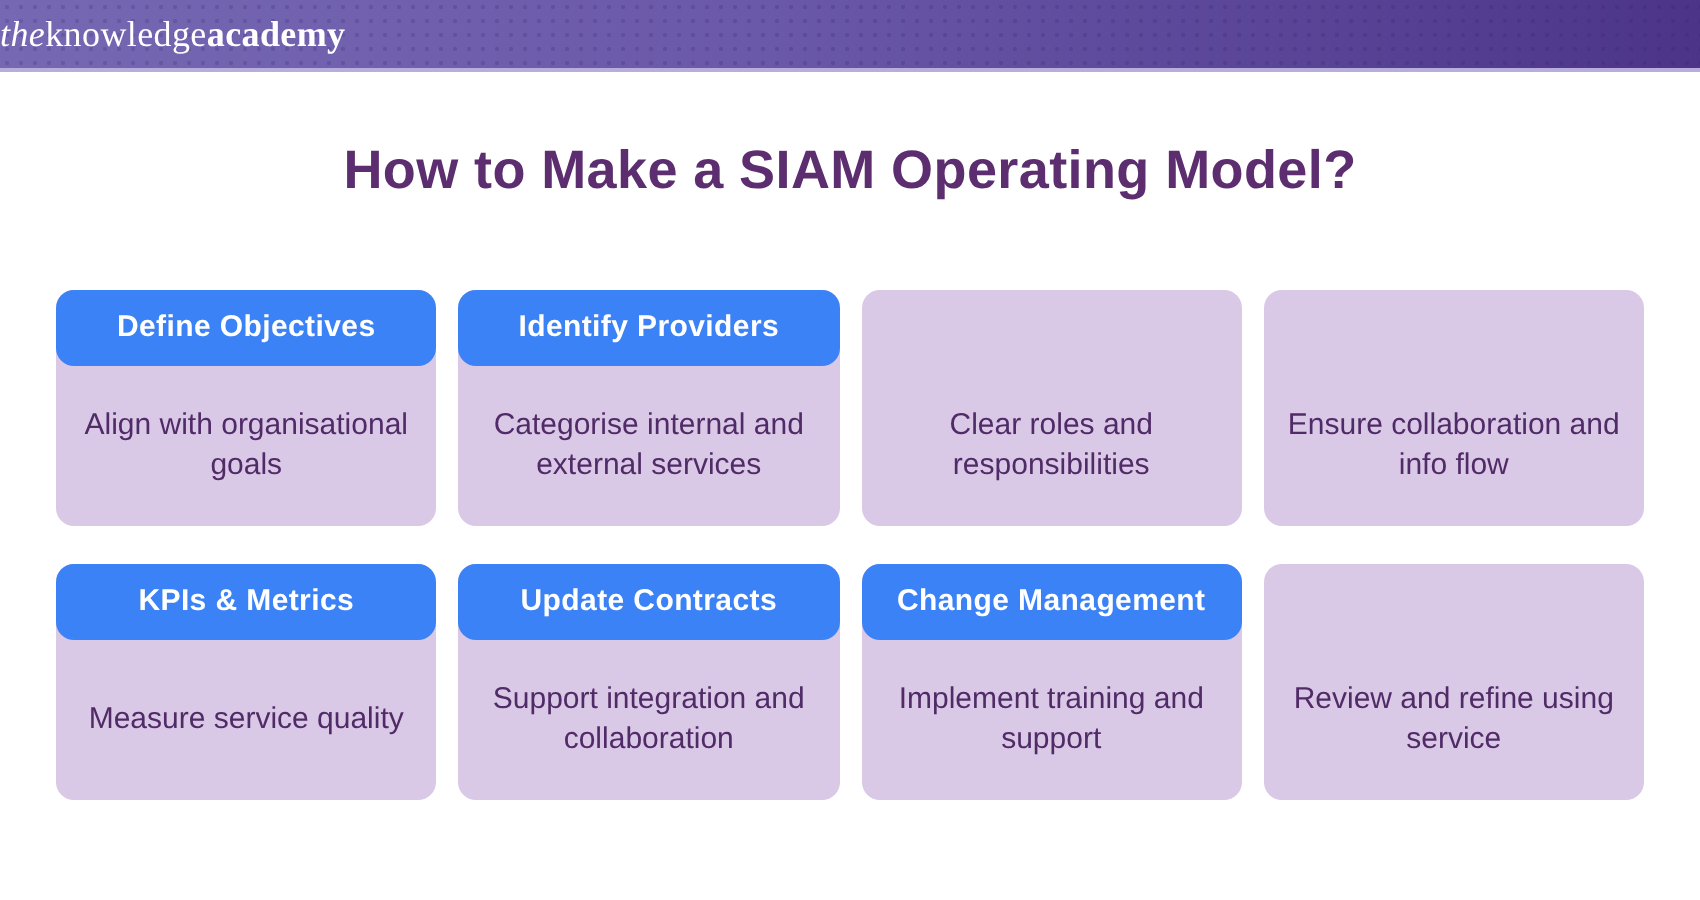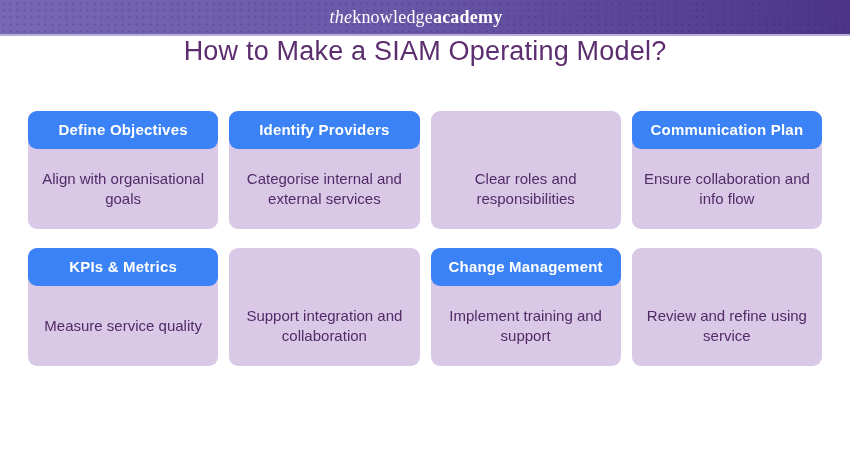--- a/index.html
+++ b/index.html
@@ -15,40 +15,41 @@
   .topbar {
     height: 36px;
     width: 100%;
     background-image:
       radial-gradient(rgba(40, 25, 95, 0.18) 1px, transparent 1.2px),
       linear-gradient(90deg, #7668b3 0%, #6a58a8 45%, #4c3589 100%);
     background-size: 7px 7px, 100% 100%;
     border-bottom: 2px solid #b9addb;
     display: flex;
     align-items: center;
-    justify-content: center;
+    justify-content: flex-start;
     padding-right: 18px;
   }
   .logo {
     font-family: "Liberation Serif", serif;
     color: #ffffff;
     font-size: 18px;
     letter-spacing: 0.2px;
     white-space: nowrap;
   }
   .logo .the { font-style: italic; font-weight: 400; }
   .logo .knowledge { font-weight: 400; }
   .logo .academy { font-weight: 700; }
 
   
   .page-title {
+    margin-top: 34px;
     text-align: center;
     color: #5c2d6f;
     font-size: 27px;
-    font-weight: 400;
+    font-weight: 700;
     letter-spacing: 0.2px;
   }
 
   
   .grid {
     margin: 44px 28px 0 28px;
     display: grid;
     grid-template-columns: repeat(4, 1fr);
     column-gap: 11px;
     row-gap: 19px;
@@ -110,30 +111,30 @@
     <div class="card-body">Categorise internal and external services</div>
     <div class="card-header">Identify Providers</div>
   </div>
 
   <div class="card">
     <div class="card-body">Clear roles and responsibilities</div>
   </div>
 
   <div class="card">
     <div class="card-body">Ensure collaboration and info flow</div>
-    <div class="card-header">Communication Plan</div>
   </div>
 
   <div class="card">
     <div class="card-body">Measure service quality</div>
     <div class="card-header">KPIs &amp; Metrics</div>
   </div>
 
   <div class="card">
     <div class="card-body">Support integration and collaboration</div>
+    <div class="card-header">Update Contracts</div>
   </div>
 
   <div class="card">
     <div class="card-body">Implement training and support</div>
     <div class="card-header">Change Management</div>
   </div>
 
   <div class="card">
     <div class="card-body">Review and refine using service</div>
   </div>

